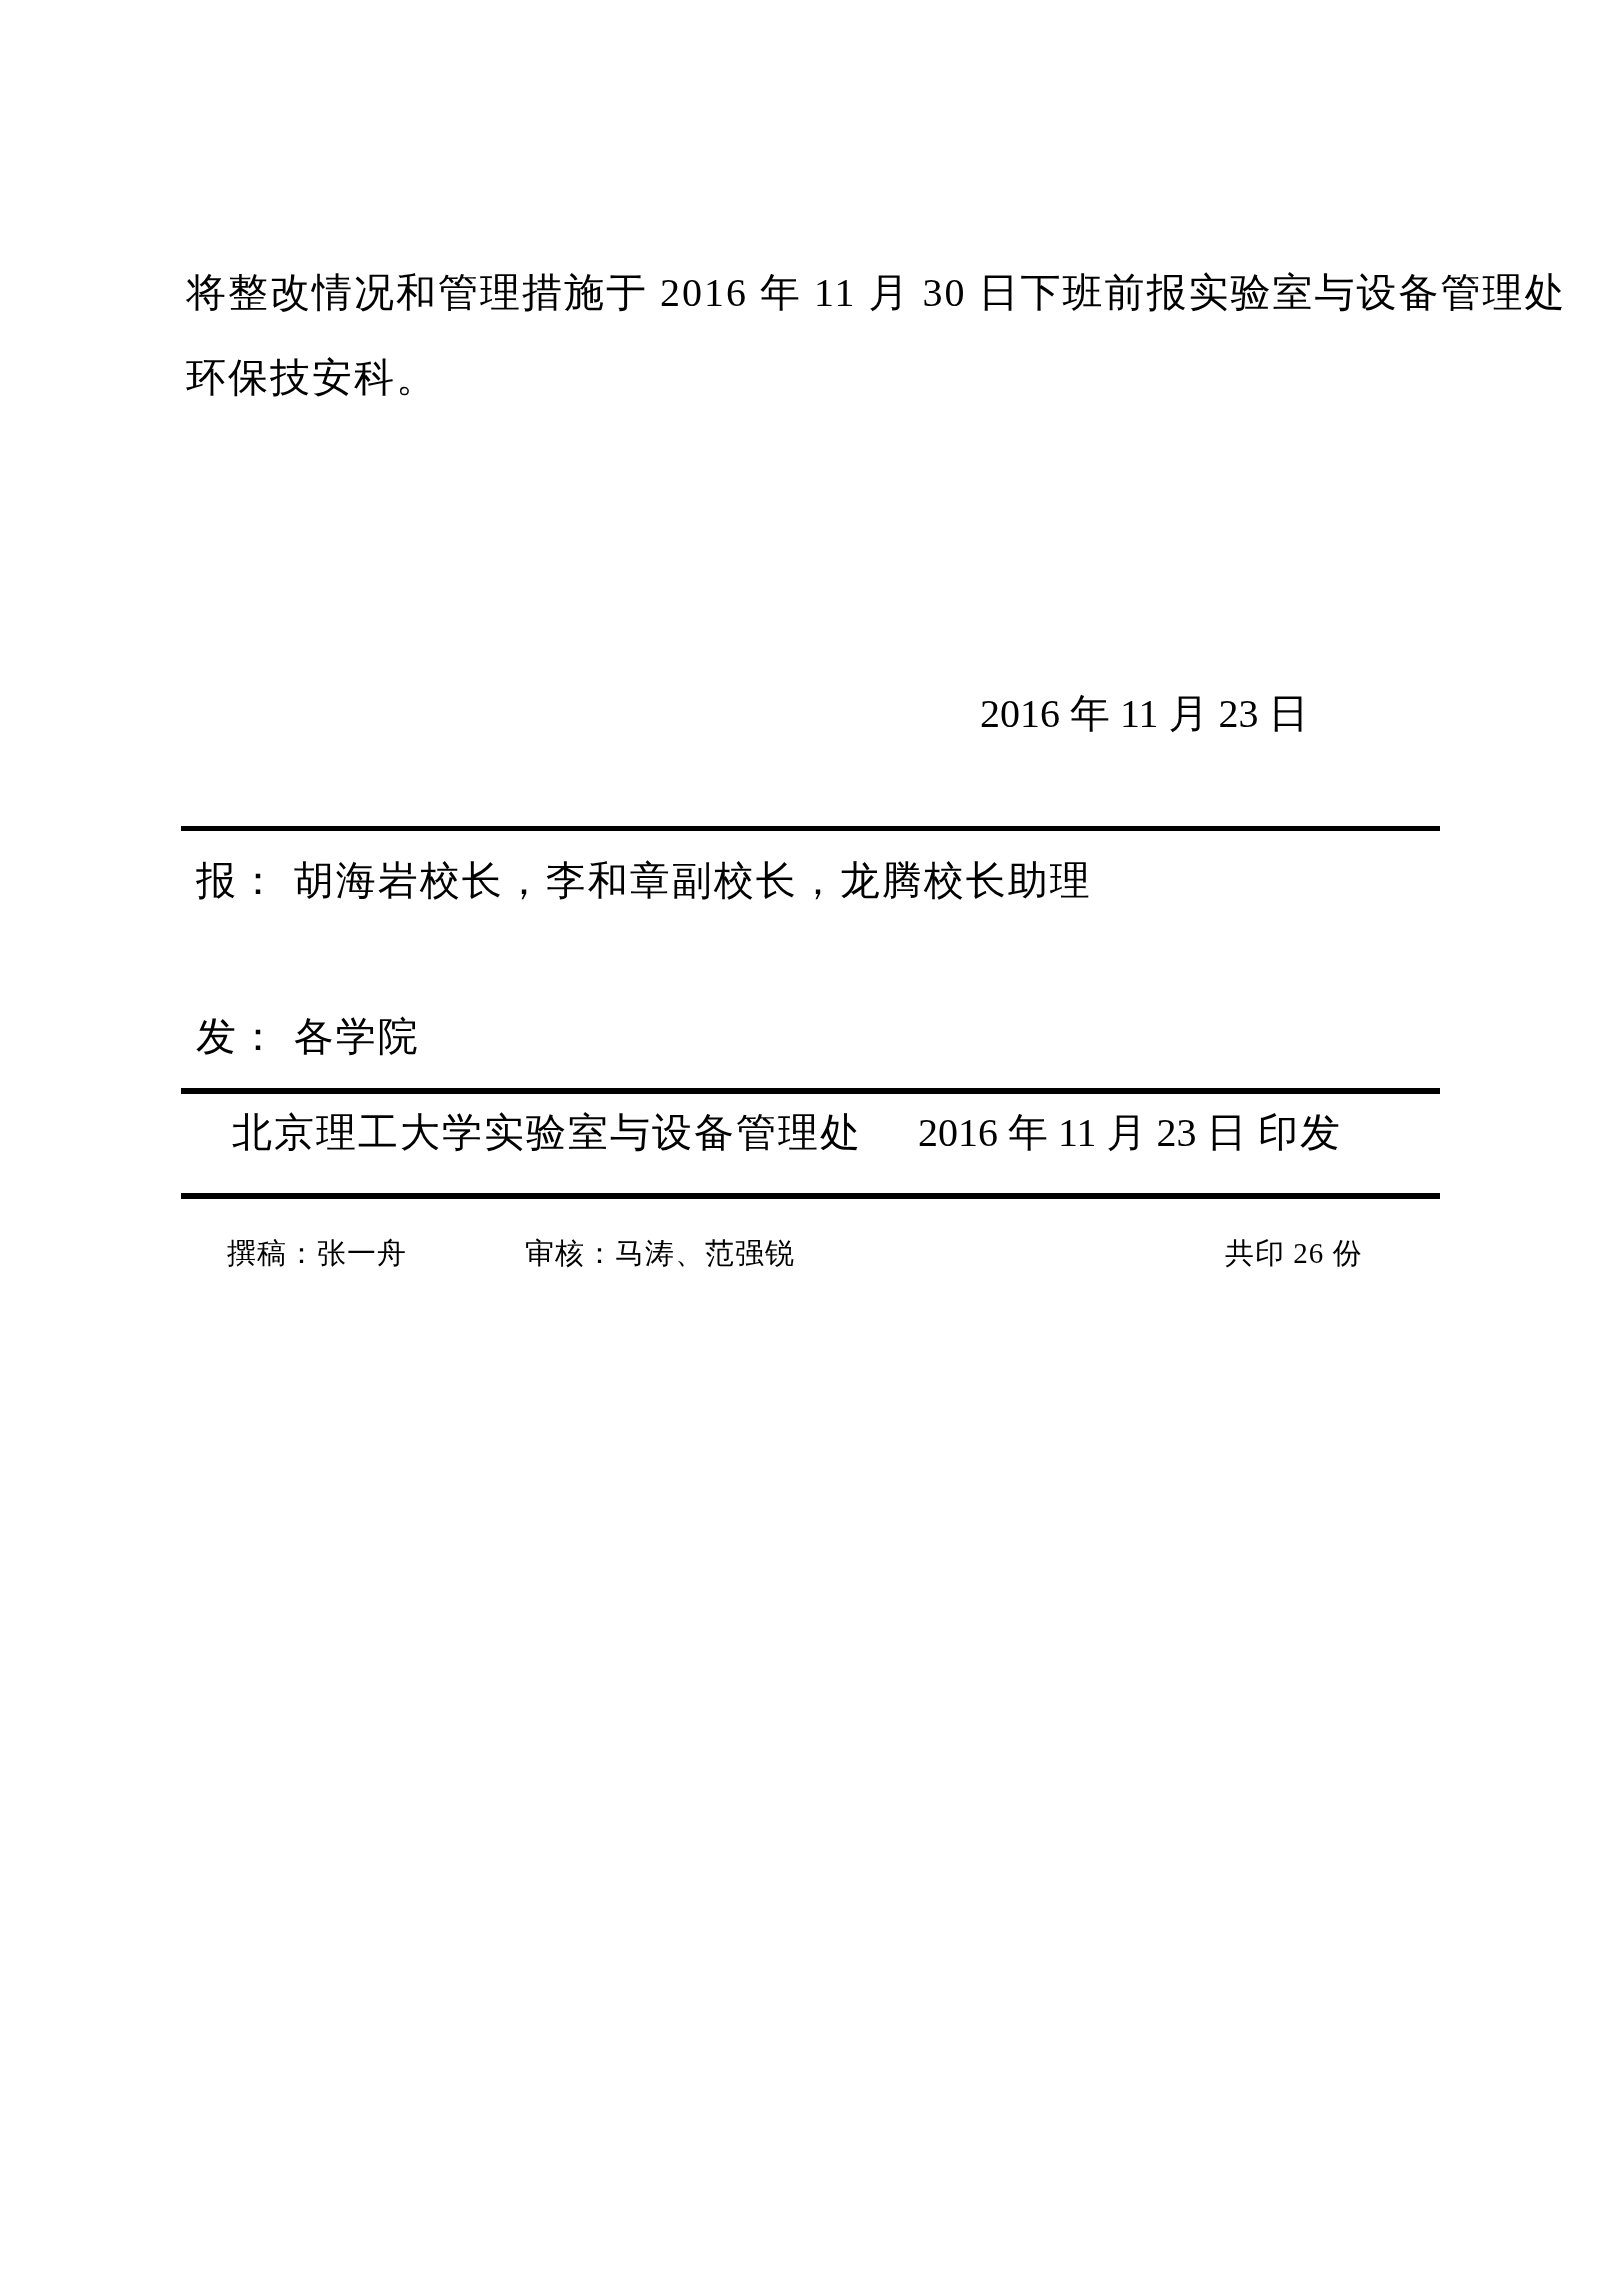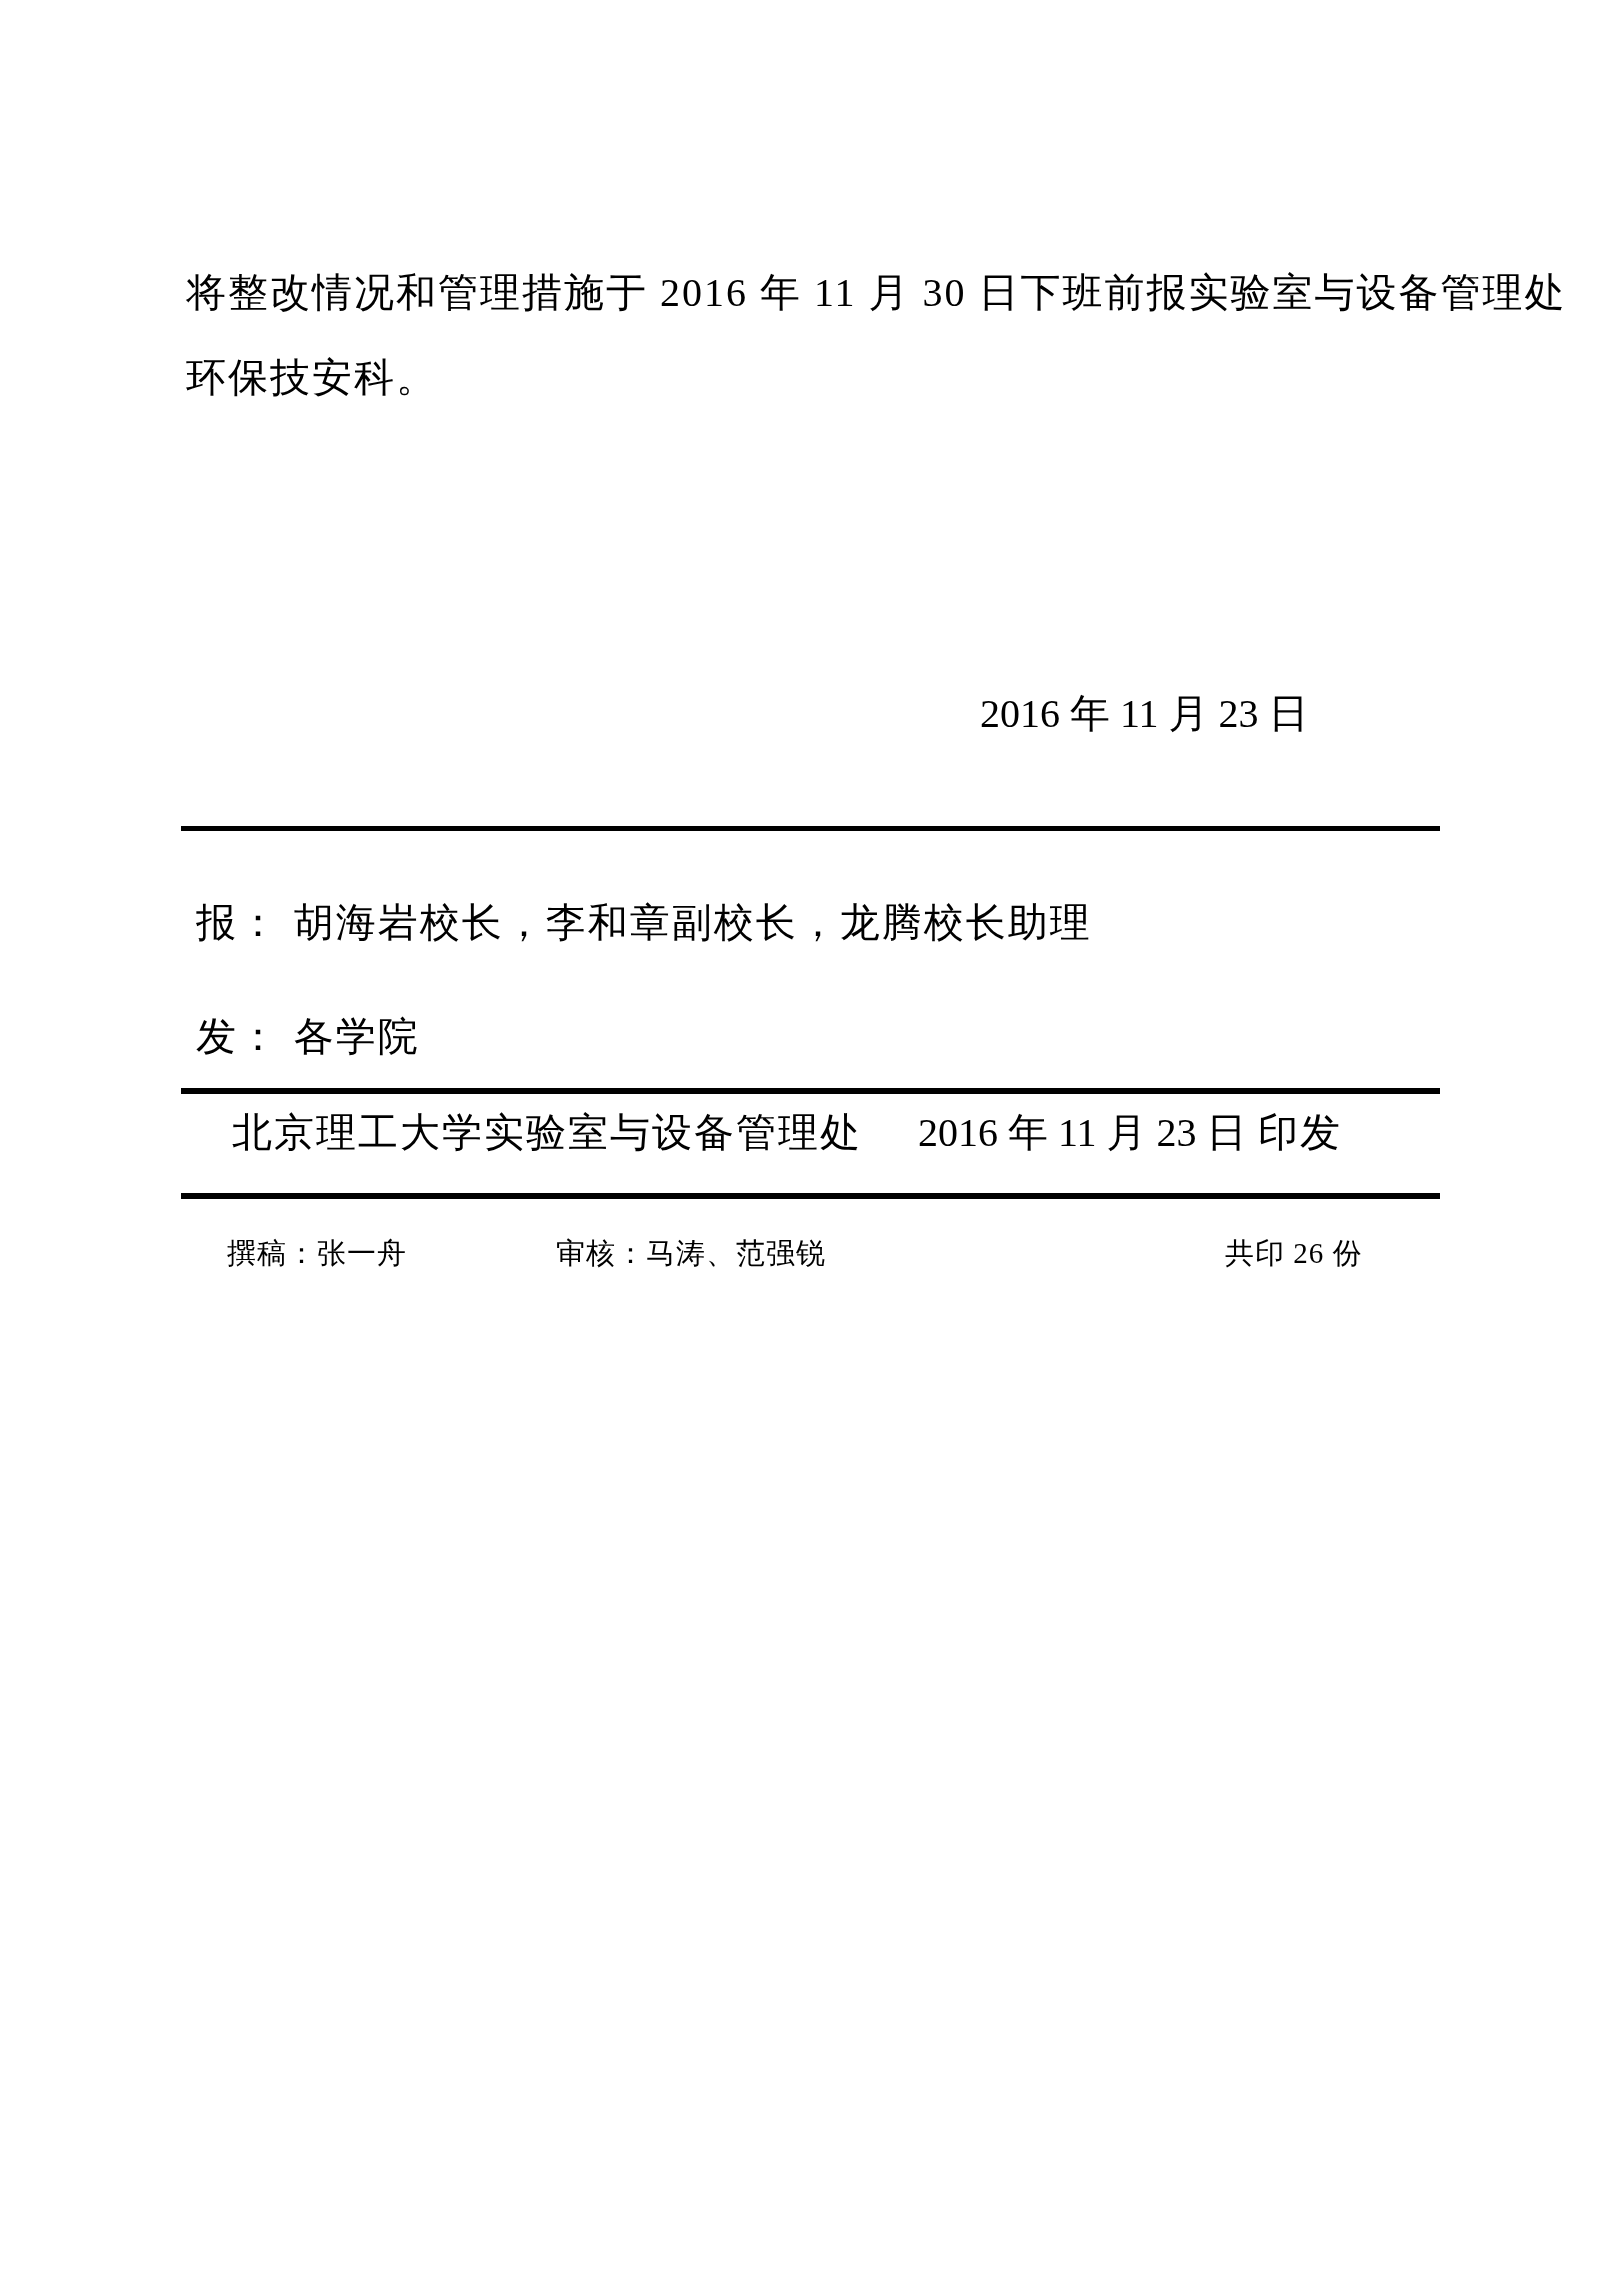--- a/index.html
+++ b/index.html
@@ -52,35 +52,35 @@
 
 <div class="page">
 
   <div class="txt body-size" style="left:186px; top:271px;">将整改情况和管理措施于 2016 年 11 月 30 日下班前报实验室与设备管理处</div>
   <div class="txt body-size" style="left:186px; top:356px;">环保技安科。</div>
 
   <div class="txt body-size" style="left:980px; top:692px; letter-spacing:0;">2016 年 11 月 23 日</div>
 
   <div class="rule" style="top:826px; height:4.9px;"></div>
 
-  <div class="txt body-size cc-row" style="left:196px; top:901px;">
+  <div class="txt body-size cc-row" style="left:196px; top:859px;">
     <span class="cc-label">报：</span><span class="cc-text">胡海岩校长，李和章副校长，龙腾校长助理</span>
   </div>
   <div class="txt body-size cc-row" style="left:196px; top:1015px;">
     <span class="cc-label">发：</span><span class="cc-text">各学院</span>
   </div>
 
   <div class="rule" style="top:1088px; height:5.9px;"></div>
 
   <div class="txt body-size" style="left:232px; top:1111px;">北京理工大学实验室与设备管理处</div>
   <div class="txt body-size" style="left:918px; top:1111px; letter-spacing:0;">2016 年 11 月 23 日</div>
   <div class="txt body-size" style="left:1258px; top:1111px;">印发</div>
 
   <div class="rule" style="top:1193px; height:5.9px;"></div>
 
   <div class="txt small-size" style="left:227px; top:1238px;">撰稿：张一舟</div>
-  <div class="txt small-size" style="left:556px; top:1238px;">审核：马涛、范强锐</div>
+  <div class="txt small-size" style="left:525px; top:1238px;">审核：马涛、范强锐</div>
   <div class="txt small-size" style="left:1225px; top:1238px;">共印 26 份</div>
 
   <div class="page-number" style="top:2129px;">8</div>
 
 </div>
 
 
 </body></html>

